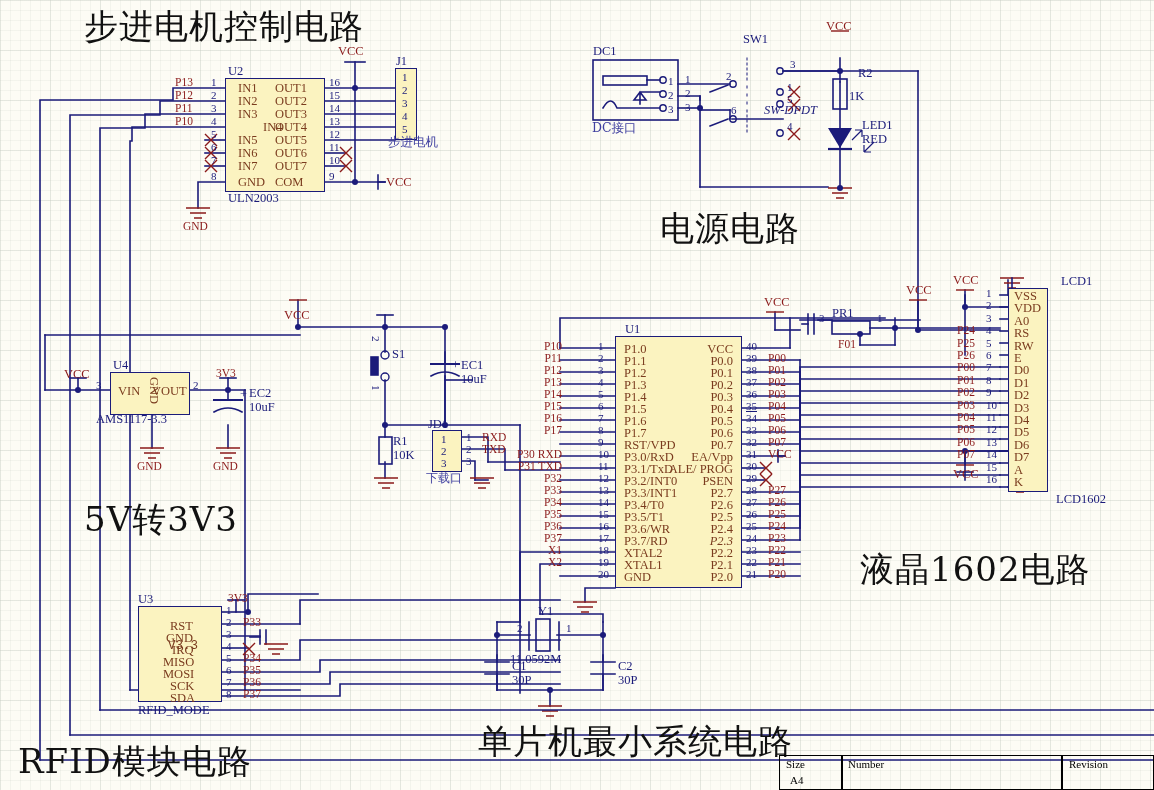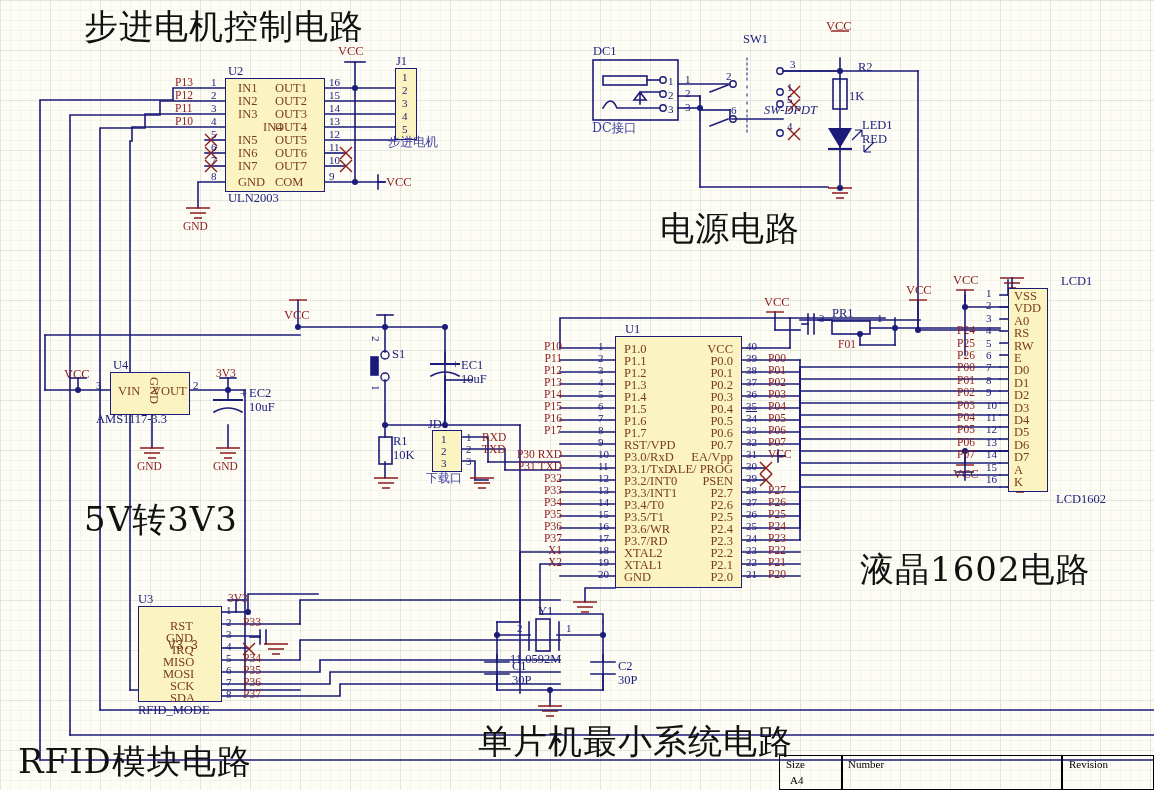--- a/index.html
+++ b/index.html
@@ -530,21 +530,21 @@
   <div class="lbl pinnum" style="left:685px;top:101px;">3</div>
   <div class="lbl refdes" style="left:743px;top:32px;">SW1</div>
   <div class="lbl icname" style="left:764px;top:103px;font-style:italic;">SW-DPDT</div>
   <div class="lbl pinnum" style="left:790px;top:58px;">3</div>
   <div class="lbl pinnum" style="left:726px;top:70px;">2</div>
   <div class="lbl pinnum" style="left:787px;top:81px;">1</div>
   <div class="lbl pinnum" style="left:787px;top:93px;">5</div>
   <div class="lbl pinnum" style="left:731px;top:104px;">6</div>
   <div class="lbl pinnum" style="left:787px;top:120px;">4</div>
   <div class="lbl vcclbl" style="left:826px;top:19px;">VCC</div>
-  <div class="lbl refdes" style="left:849px;top:60px;padding-left:9px;">R2</div>
+  <div class="lbl refdes" style="left:849px;top:66px;padding-left:9px;">R2</div>
   <div class="lbl refdes" style="left:849px;top:89px;">1K</div>
   <div class="lbl refdes" style="left:862px;top:118px;">LED1</div>
   <div class="lbl refdes" style="left:862px;top:132px;">RED</div>
 
   <div class="lbl refdes" style="left:113px;top:358px;">U4</div>
   <div class="lbl icname" style="left:96px;top:412px;">AMS1117-3.3</div>
   <div class="lbl pinname" style="left:118px;top:384px;">VIN</div>
   <div class="lbl pinname" style="left:146px;top:377px;writing-mode:vertical-rl;">GND</div>
   <div class="lbl pinname" style="left:152px;top:384px;">VOUT</div>
   <div class="lbl pinnum" style="left:96px;top:379px;">3</div>
@@ -636,21 +636,21 @@
       <div class="lbl pinname" style="left: auto; top: 414px; right: 421px;">P0.5</div>
       <div class="lbl pinname" style="left: auto; top: 426px; right: 421px;">P0.6</div>
       <div class="lbl pinname" style="left: auto; top: 438px; right: 421px;">P0.7</div>
       <div class="lbl pinname" style="left: auto; top: 450px; right: 421px;">EA/Vpp</div>
       <div class="lbl pinname" style="left: auto; top: 462px; right: 421px;">ALE/ PROG</div>
       <div class="lbl pinname" style="left: auto; top: 474px; right: 421px;">PSEN</div>
       <div class="lbl pinname" style="left: auto; top: 486px; right: 421px;">P2.7</div>
       <div class="lbl pinname" style="left: auto; top: 498px; right: 421px;">P2.6</div>
       <div class="lbl pinname" style="left: auto; top: 510px; right: 421px;">P2.5</div>
       <div class="lbl pinname" style="left: auto; top: 522px; right: 421px;">P2.4</div>
-      <div class="lbl pinname" style="left: auto; top: 534px; right: 421px;">P2.3</div>
+      <div class="lbl pinname" style="left: auto; top: 534px; right: 421px; font-style: italic;">P2.3</div>
       <div class="lbl pinname" style="left: auto; top: 546px; right: 421px;">P2.2</div>
       <div class="lbl pinname" style="left: auto; top: 558px; right: 421px;">P2.1</div>
       <div class="lbl pinname" style="left: auto; top: 570px; right: 421px;">P2.0</div>
     </div>
   <div id="u1-left-nums">
       <div class="lbl pinnum" style="left: 598px; top: 340px;">1</div>
       <div class="lbl pinnum" style="left: 598px; top: 352px;">2</div>
       <div class="lbl pinnum" style="left: 598px; top: 364px;">3</div>
       <div class="lbl pinnum" style="left: 598px; top: 376px;">4</div>
       <div class="lbl pinnum" style="left: 598px; top: 388px;">5</div>

